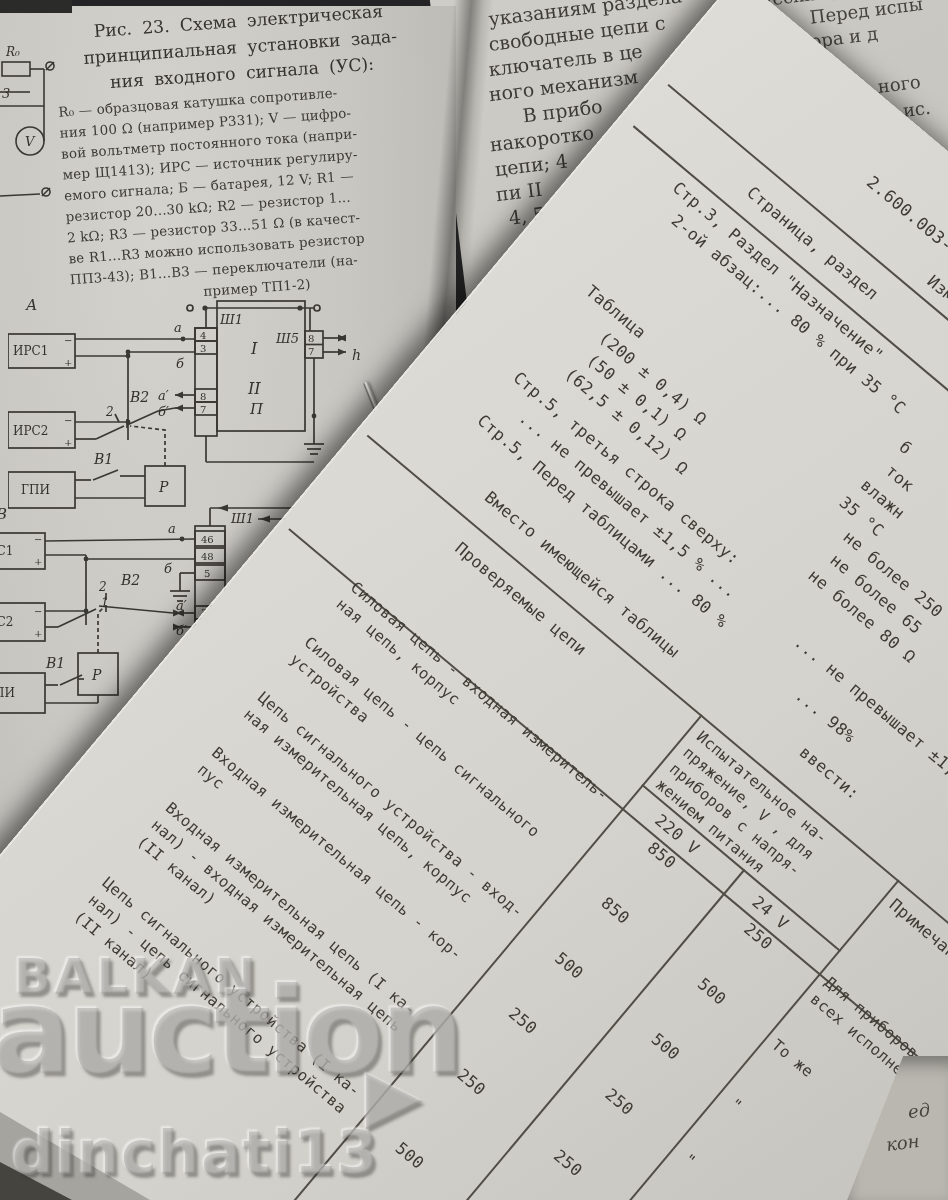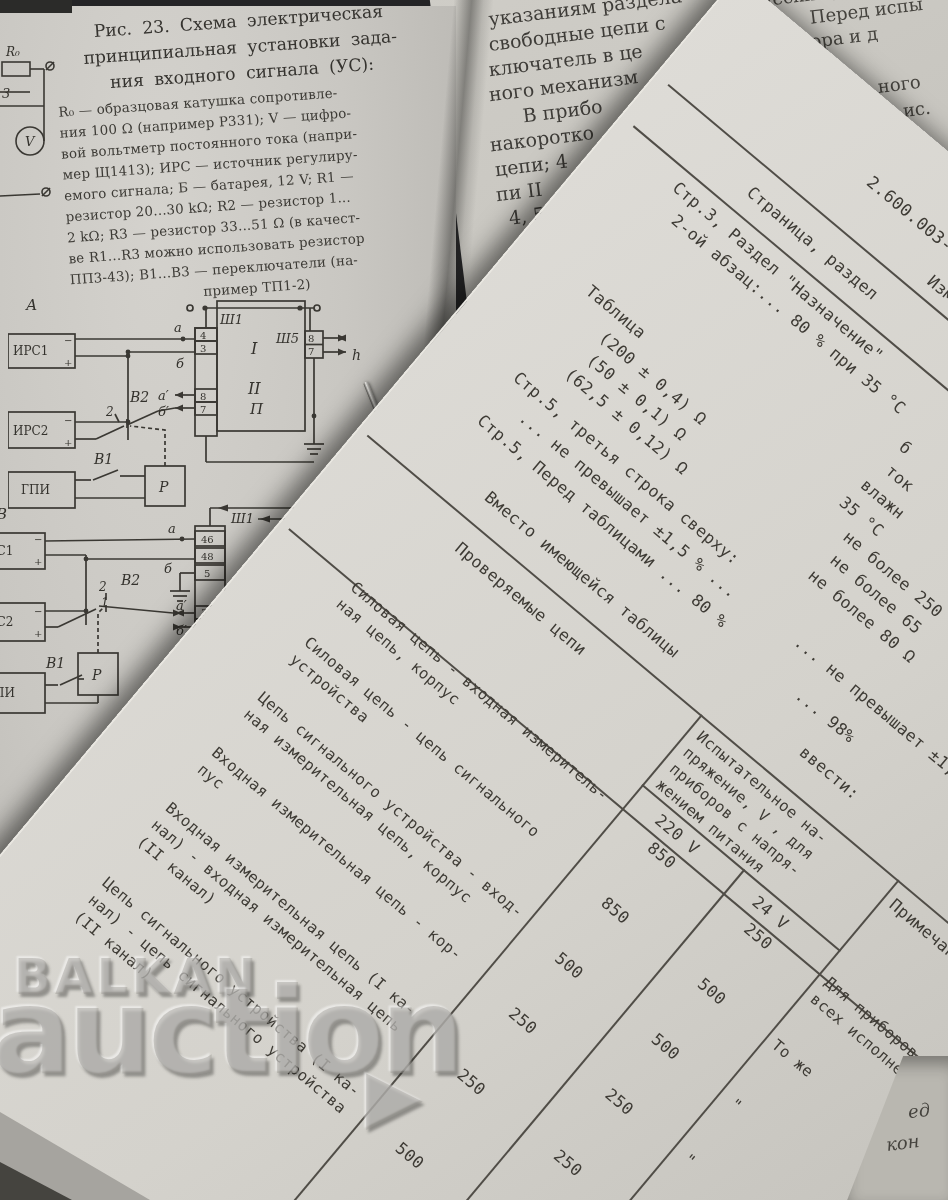--- a/index.html
+++ b/index.html
@@ -376,14 +376,15 @@
     <div class="bkf" style="left:72px;top:44px;transform:rotate(-7deg);font-style:italic">ед</div>
     <div class="bkf" style="left:50px;top:76px;transform:rotate(-7deg);font-style:italic">кон</div>
   </div>
 
   <div id="wedge1"></div>
   <div id="wedge2"></div>
 
   <div class="wm" style="left:14px;top:948px;font-size:50px;letter-spacing:3px">BALKAN</div>
   <div class="wm" style="left:-8px;top:962px;font-size:120px;letter-spacing:-5px">auction</div>
   <div class="wm" style="left:366px;top:1052px;font-size:74px">▶</div>
+  <div class="wm" style="left:12px;top:1118px;font-size:60px;letter-spacing:1px">dinchati13</div>
 
 </div>
 
 </body></html>

